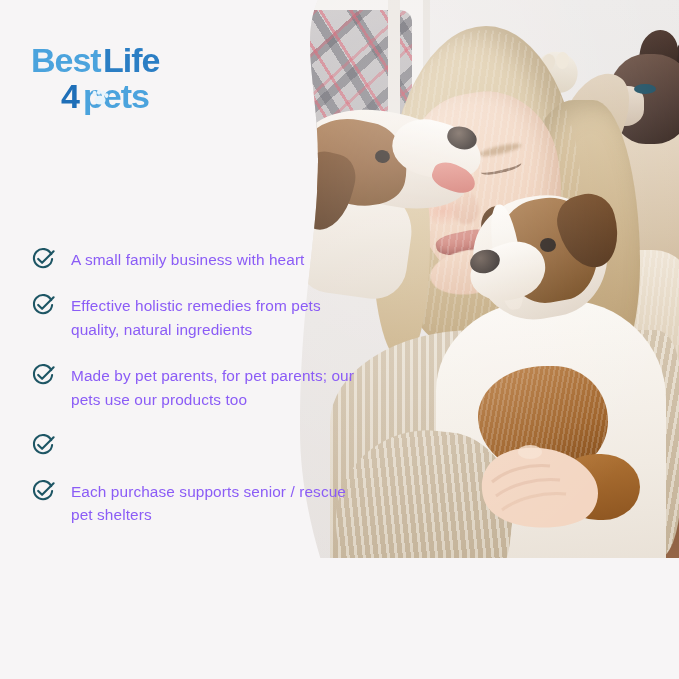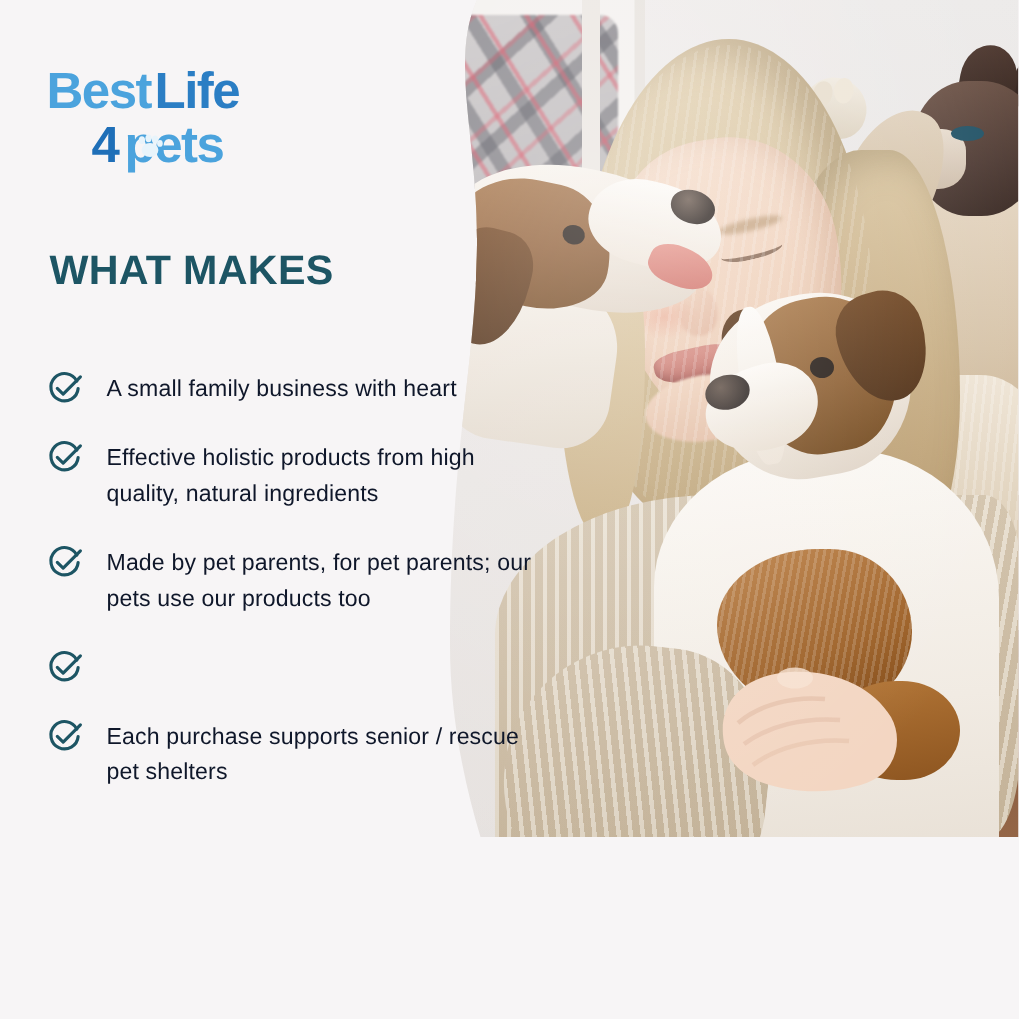--- a/index.html
+++ b/index.html
@@ -262,21 +262,21 @@
     font-weight:bold; font-size:27.5px; line-height:1.26;
     letter-spacing:.2px; color:#1d5564; text-transform:uppercase;
   }
 
   .list{ position:absolute; left:31px; top:248px; width:330px; }
   .item{ display:flex; align-items:flex-start; margin-bottom:23px; }
   .item:last-child{ margin-bottom:8px; }
   .check{ flex:0 0 auto; width:24px; height:24px; margin-right:16px; margin-top:-1px; }
   .itext{
     font-family:"Liberation Sans", sans-serif;
-    font-size:15.4px; line-height:1.52; color:#0f172a;
+    font-size:15.4px; line-height:1.52; color:#8b5cf6;
     letter-spacing:.1px; max-width:288px;
   }
 
   .pawmark{ position:absolute; left:27px; top:602px; width:44px; height:44px; }
 </style>
 </head>
 <body>
 
 <div id="canvas">
 
@@ -377,38 +377,38 @@
       <g fill="#e8f4fb">
         <ellipse cx="69" cy="62" rx="5.6" ry="4.6"></ellipse>
         <ellipse cx="63.6" cy="55.4" rx="2.1" ry="2.6"></ellipse>
         <ellipse cx="68" cy="54.2" rx="2.1" ry="2.6"></ellipse>
         <ellipse cx="72.4" cy="55" rx="2.1" ry="2.6"></ellipse>
         <ellipse cx="75.6" cy="57.6" rx="1.9" ry="2.3"></ellipse>
       </g>
     </svg>
   </div>
 
-  <h1 class="heading"><span>WHAT MAKES</span><br></h1>
+  <h1 class="heading"><br></h1>
 
   <div class="list">
 
     <div class="item">
       <svg class="check" viewBox="0 0 24 24">
         <path d="M20.2 7.1 A9.1 9.1 0 1 0 21.1 12" fill="none" stroke="#1d5564" stroke-width="2.1" stroke-linecap="round"></path>
         <path d="M7.2 11.9 L11.1 15.8 L22.6 4.3" fill="none" stroke="#1d5564" stroke-width="2.1" stroke-linecap="round" stroke-linejoin="round"></path>
       </svg>
       <div class="itext">A small family business with heart</div>
     </div>
 
     <div class="item">
       <svg class="check" viewBox="0 0 24 24">
         <path d="M20.2 7.1 A9.1 9.1 0 1 0 21.1 12" fill="none" stroke="#1d5564" stroke-width="2.1" stroke-linecap="round"></path>
         <path d="M7.2 11.9 L11.1 15.8 L22.6 4.3" fill="none" stroke="#1d5564" stroke-width="2.1" stroke-linecap="round" stroke-linejoin="round"></path>
       </svg>
-      <div class="itext">Effective holistic products from high quality, natural ingredients</div>
+      <div class="itext">Effective holistic remedies from pets quality, natural ingredients</div>
     </div>
 
     <div class="item">
       <svg class="check" viewBox="0 0 24 24">
         <path d="M20.2 7.1 A9.1 9.1 0 1 0 21.1 12" fill="none" stroke="#1d5564" stroke-width="2.1" stroke-linecap="round"></path>
         <path d="M7.2 11.9 L11.1 15.8 L22.6 4.3" fill="none" stroke="#1d5564" stroke-width="2.1" stroke-linecap="round" stroke-linejoin="round"></path>
       </svg>
       <div class="itext">Made by pet parents, for pet parents; our pets use our products too</div>
     </div>
 

